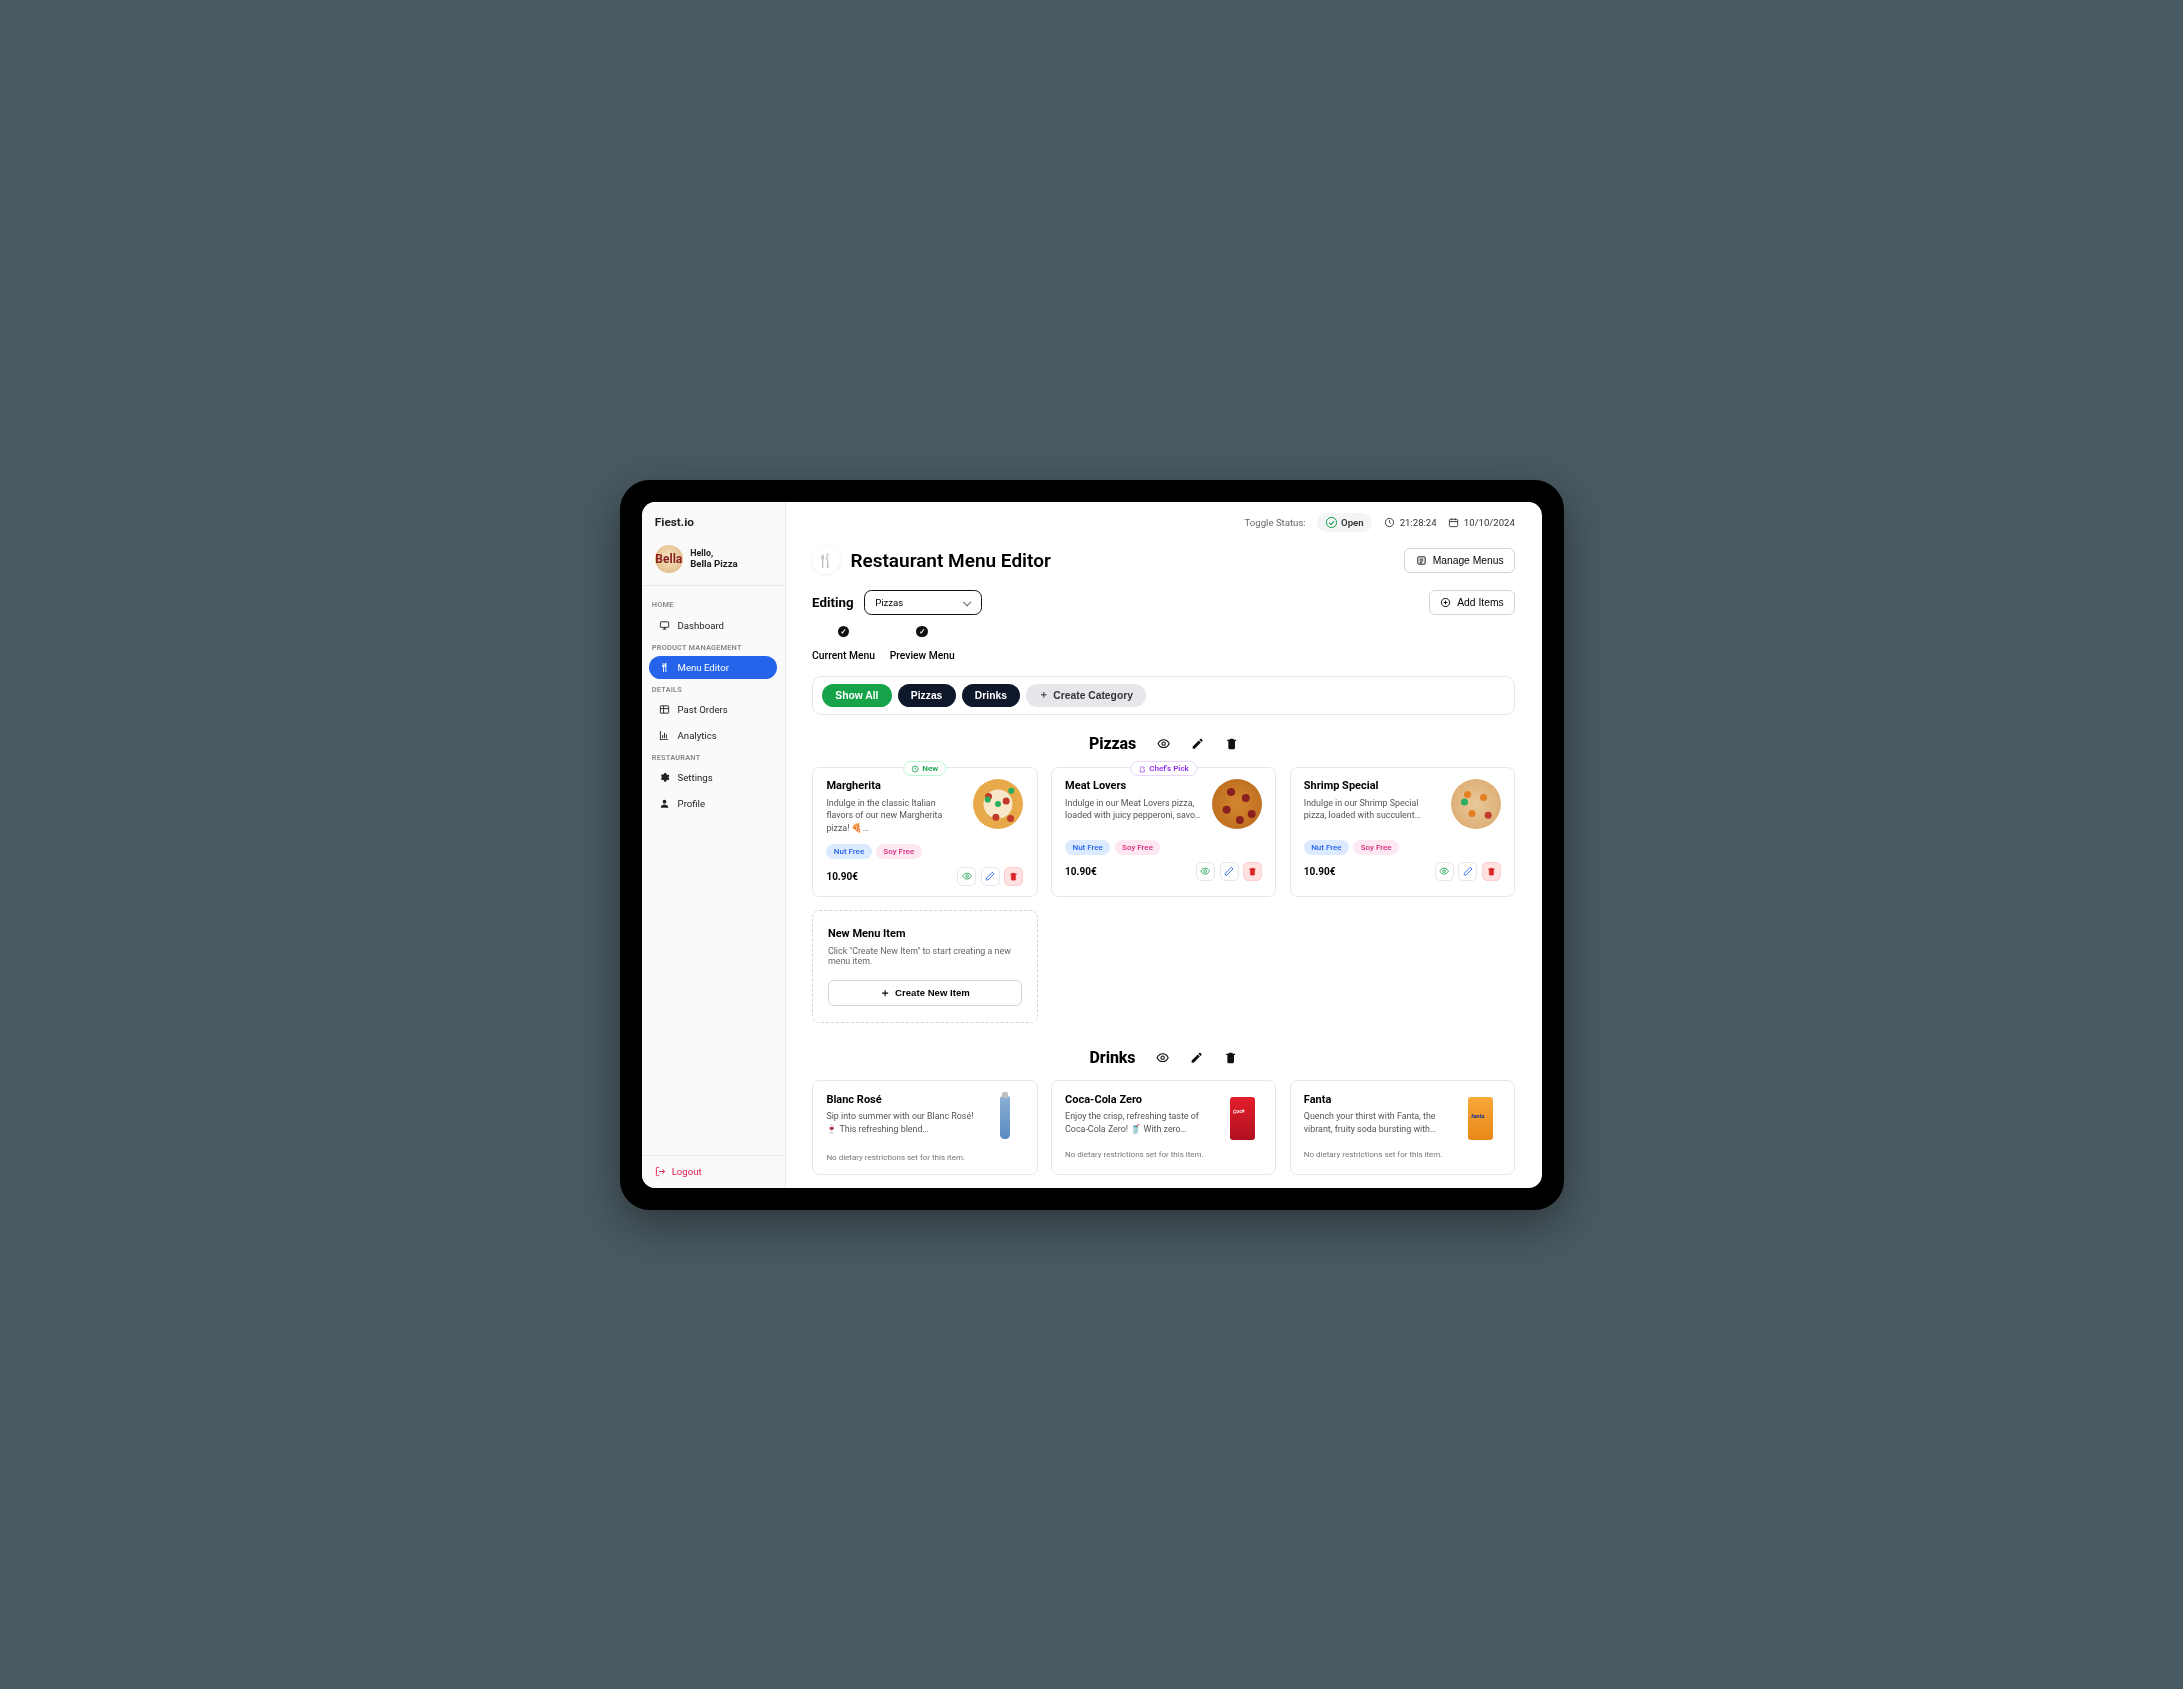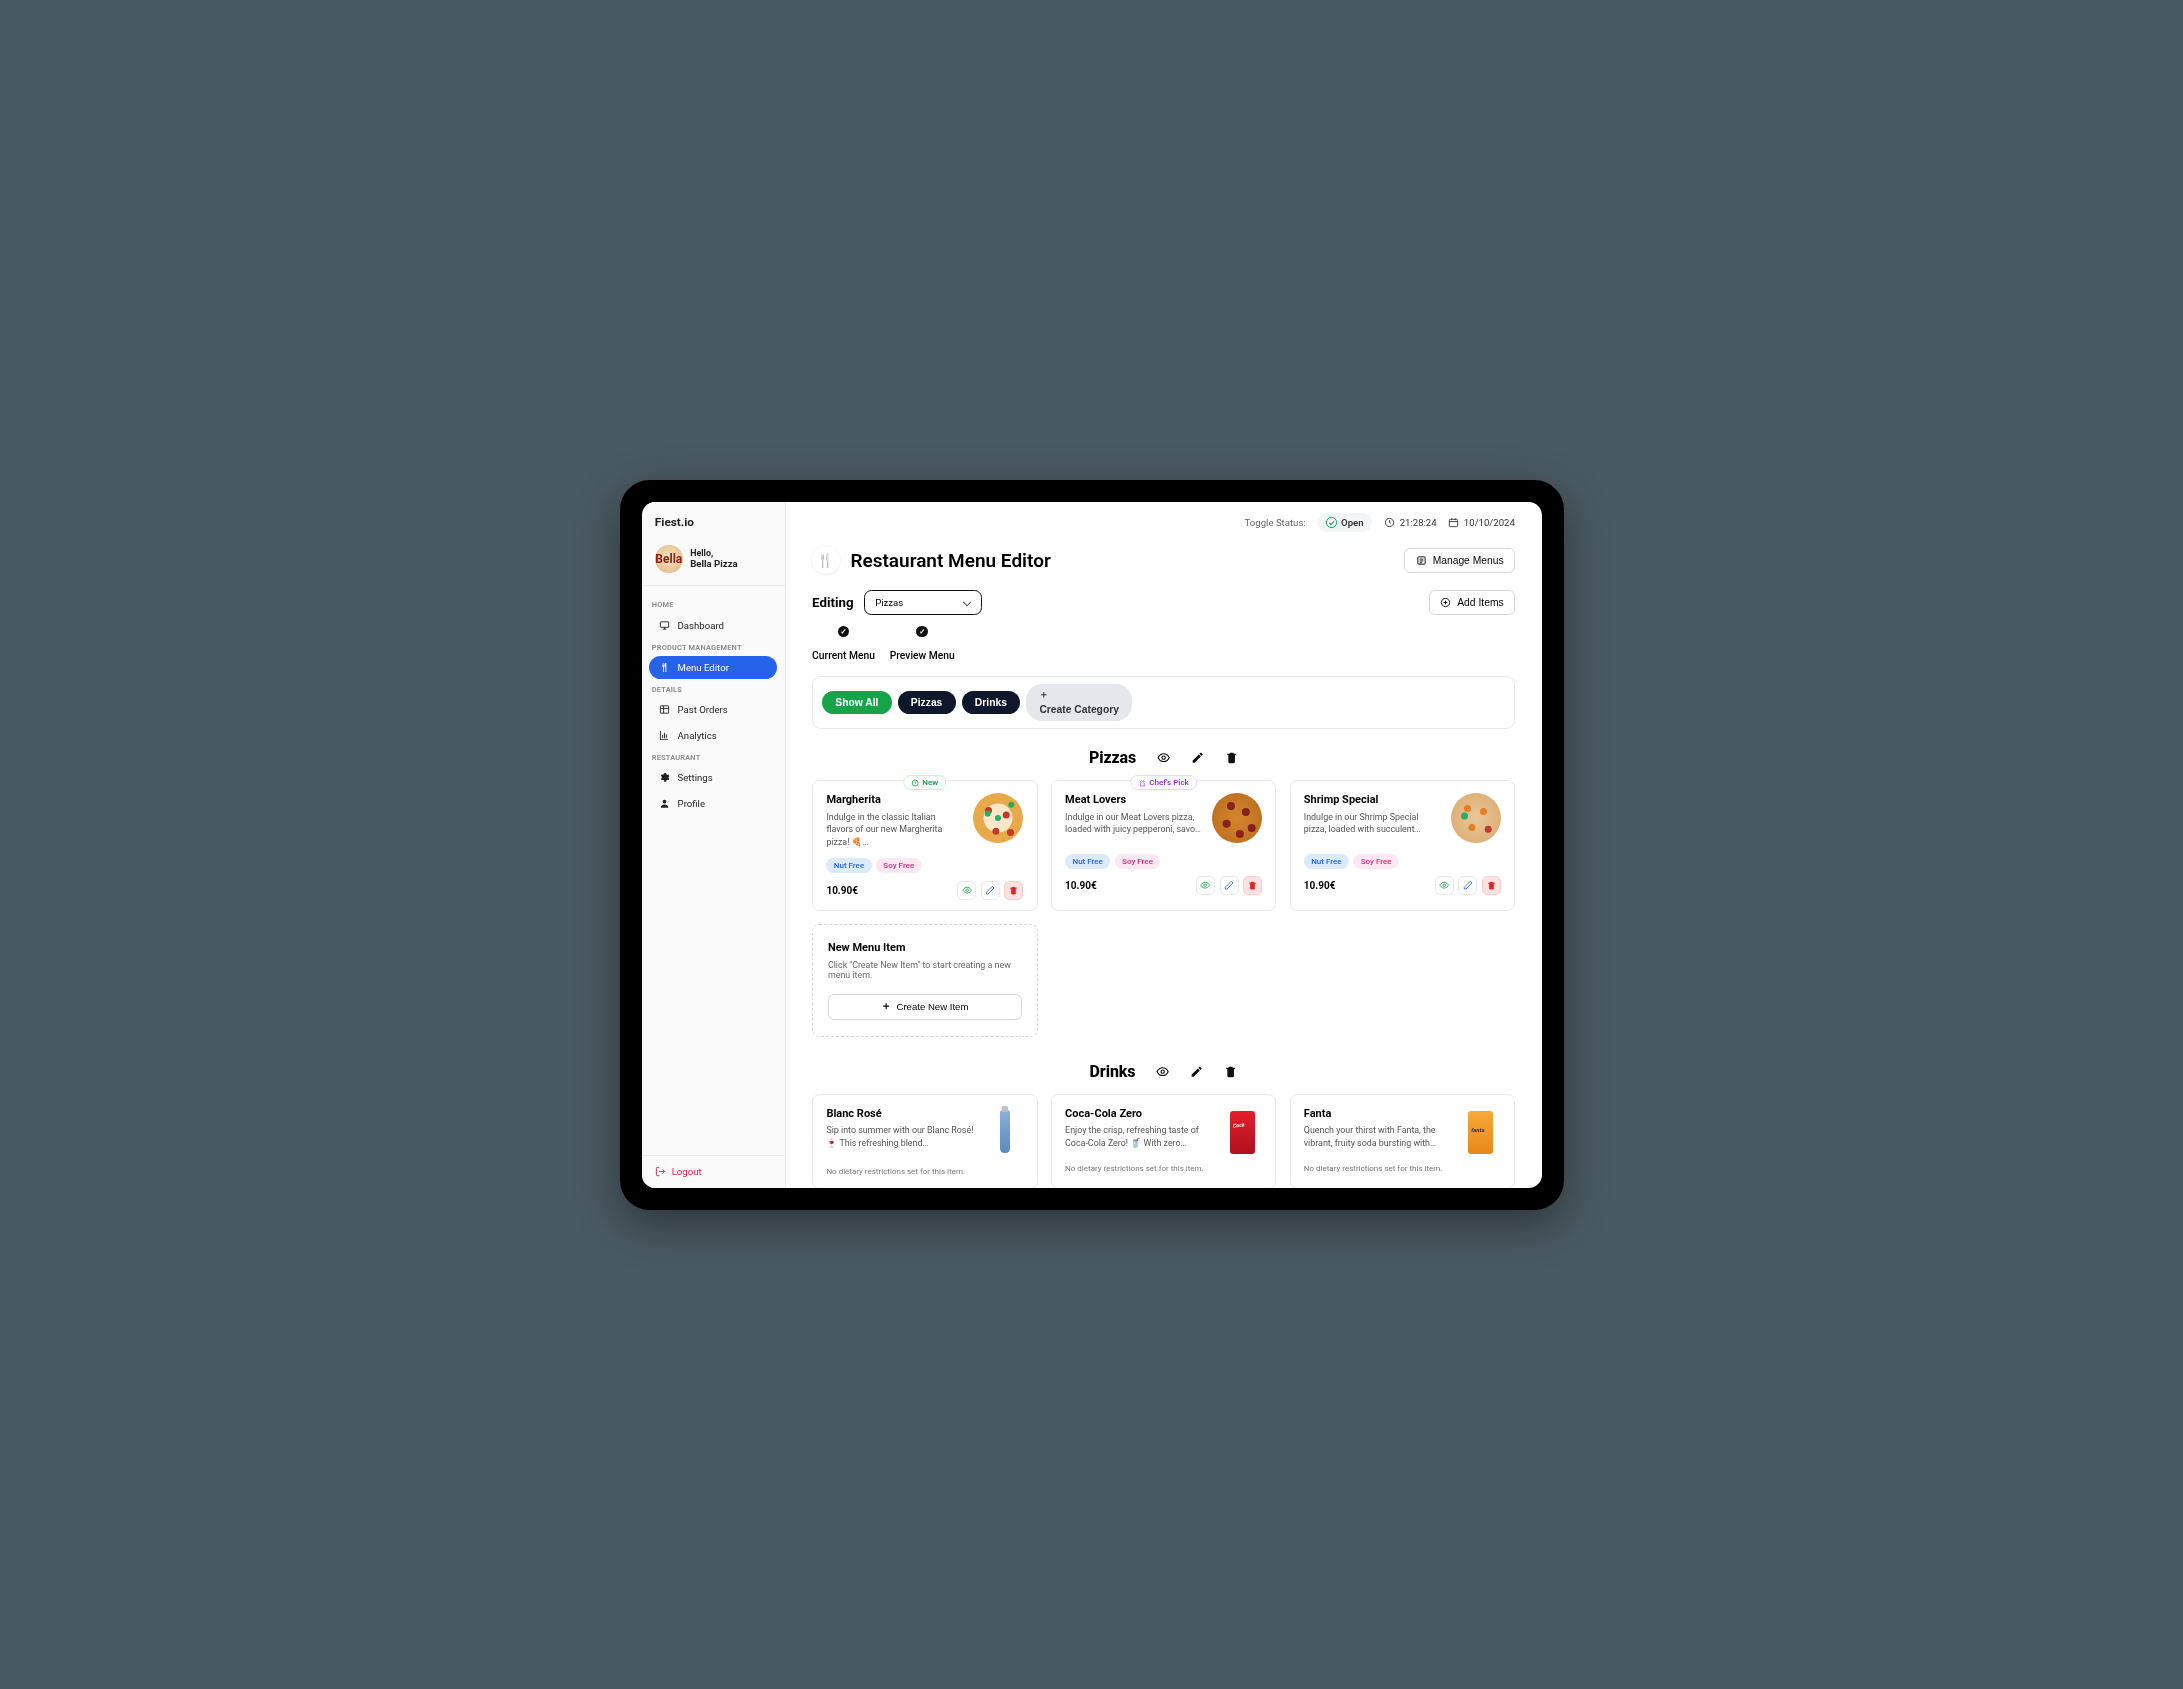--- a/index.html
+++ b/index.html
@@ -222,21 +222,21 @@
 .pill {
   border-radius:16px;
   padding:5.9px 13.3px;
   font-size:10.3px;
   font-weight:600;
   cursor:pointer;
   border:none;
 }
 .pill.green { background:#16a34a; color:#fff; }
 .pill.dark { background:#0f172a; color:#fff; }
-.pill.gray { background:#e5e7eb; color:#333; display:inline-flex;align-items:flex-start;gap:4.4px;flex-direction:column; }
+.pill.gray { background:#e5e7eb; color:#333; display:inline-flex;align-items:flex-start;gap:4.4px; }
 .section-head {
   display:flex;
   align-items:center;
   justify-content:center;
   gap:20.7px;
   margin-bottom:13.3px;
 }
 .section-head h2 { font-size:16px; font-weight:800; letter-spacing:-0.1px; }
 .head-icon {
   width:13.3px;height:13.3px;
@@ -342,21 +342,21 @@
 }
 .new-card h3 { font-size:11px;font-weight:700;margin-bottom:5.9px; }
 .new-card p { font-size:8.9px;color:#666;margin-bottom:13.3px; }
 .new-btn {
   width:100%;
   border:0.7px solid #d1d5db;
   background:#fff;
   border-radius:5.9px;
   padding:6.6px;
   font-size:9.6px;
-  font-weight:400;
+  font-weight:700;
   display:flex;align-items:center;justify-content:center;gap:5px;
   cursor:pointer;
 }
 </style>
 </head>
 <body>
 
 <div class="tablet">
   <div class="screen">
     <aside class="sidebar">

